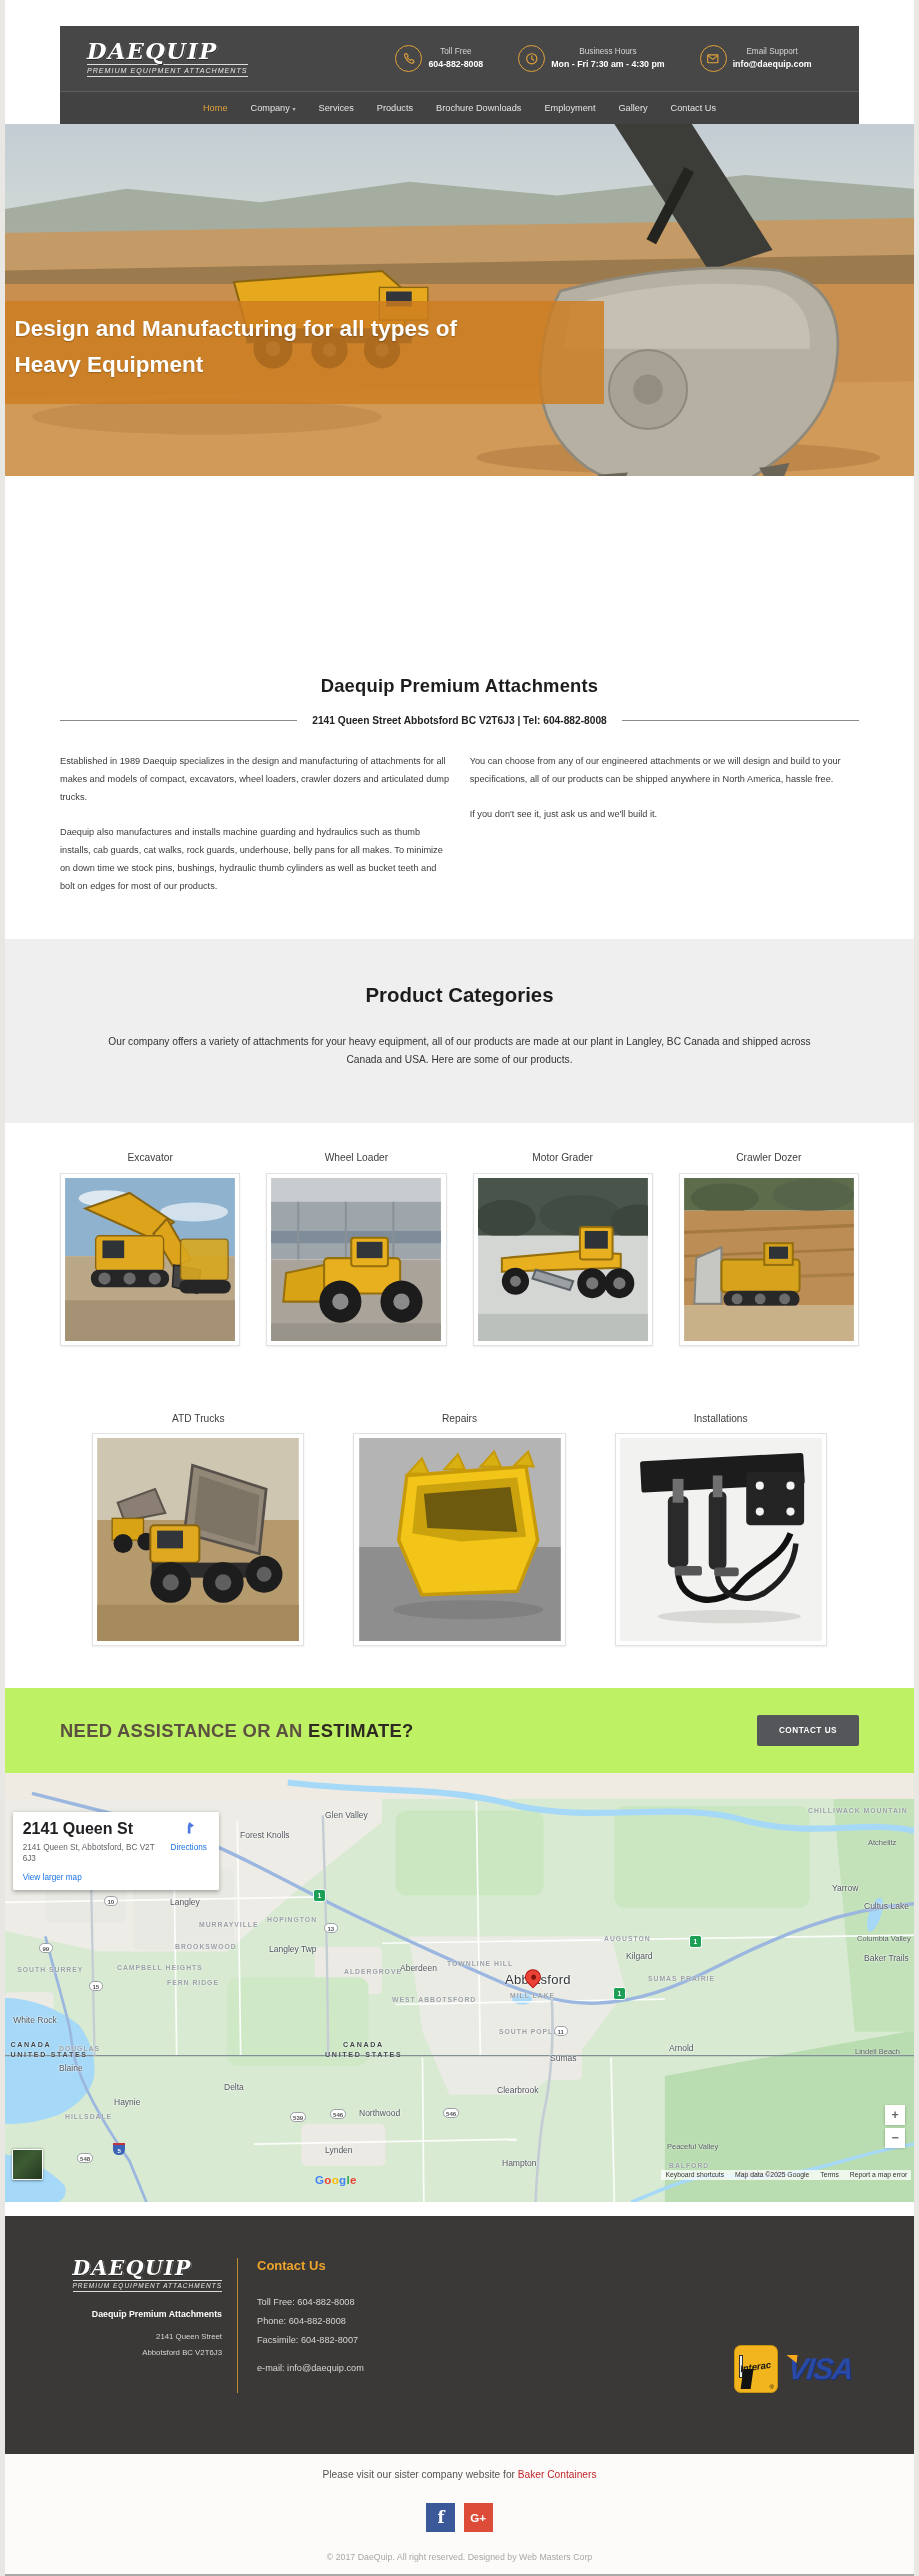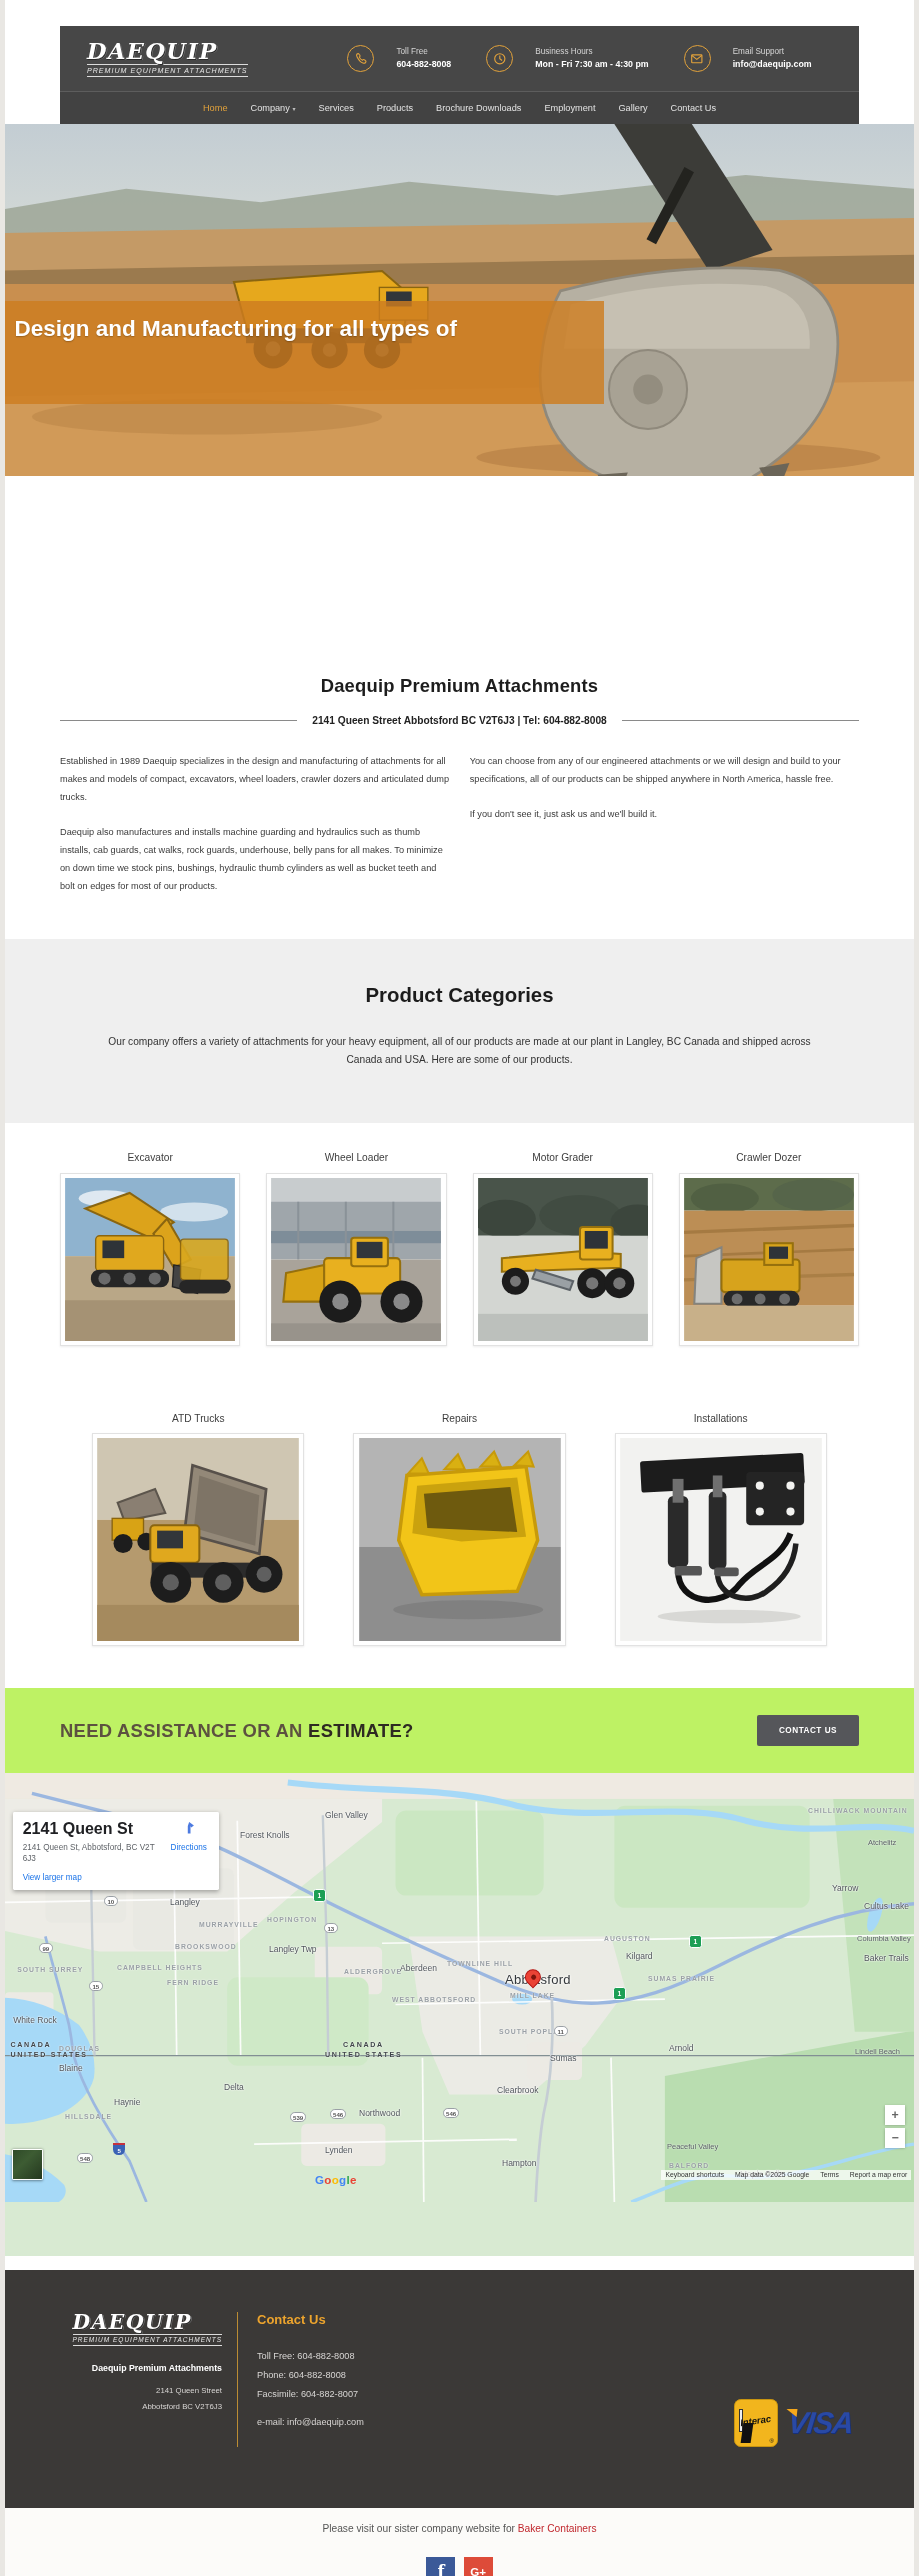--- a/index.html
+++ b/index.html
@@ -7,21 +7,21 @@
   .page { width:909px; margin:0 auto; background:#ffffff; }
   .topstrip { height:26px; background:#ffffff; }
   .wrap { width:799px; margin:0 auto; }
 
   
   .site-header { width:799px; margin:0 auto; background:#474747; }
   .header-top { display:flex; align-items:center; height:66px; padding:0 27px; border-bottom:0.7px solid rgba(255,255,255,0.12); }
   .logo-title { font-family:"DejaVu Serif", serif; font-style:italic; font-weight:bold; font-size:22.5px; color:#ffffff; letter-spacing:1.4px; text-shadow:0.7px 0.7px 0 #2a2a2a, 1.4px 1.4px 0 #6f6f6f; line-height:1; }
   .logo-sub { font-family:"Liberation Sans", sans-serif; font-style:italic; font-size:7.1px; color:#e8e8e8; letter-spacing:1px; border-top:1.4px solid #dcdcdc; border-bottom:1.4px solid #dcdcdc; padding:1.4px 0; margin-top:2px; }
   .contacts { display:flex; margin-left:auto; gap:35px; padding-right:20.4px; }
-  .contact-item { display:flex; align-items:center; gap:22px; }
+  .contact-item { display:flex; align-items:center; gap:6px;text-align:center; }
   .cicon { width:27px; height:27px; border:1.4px solid #e2a23b; border-radius:50%; display:flex; align-items:center; justify-content:center; color:#e2a23b; flex:0 0 auto; }
   .ctext .clabel { font-size:8.2px; color:#d6d6d6; line-height:1.5; }
   .ctext .cvalue { font-size:8.8px; color:#ffffff; font-weight:bold; line-height:1.4; }
   .main-nav { display:flex; justify-content:center; align-items:center; height:32px; gap:23px; background:#424242; }
   .nav-item { font-size:9.2px; color:#e3e3e3; cursor:pointer; }
   .nav-item.active { color:#e2a23b; }
   .chev { font-size:6.1px; color:#bdbdbd; margin-left:2.7px; }
 
   
   .hero { position:relative; height:352px; overflow:hidden; }
@@ -53,21 +53,21 @@
   .pcard svg { display:block; }
 
   
   .cta { height:85px; background:#bef264; display:flex; align-items:center; }
   .cta-inner { width:799px; margin:0 auto; display:flex; align-items:center; }
   .cta-text { font-size:18.4px; font-weight:bold; color:#5c5140; letter-spacing:0.3px; }
   .cta-text b { color:#2e2a22; }
   .cta-btn { margin-left:auto; background:#55565a; color:#fff; font-size:8.2px; font-weight:bold; letter-spacing:0.5px; padding:11px 22px; border:none; border-radius:2px; cursor:pointer; }
 
   
-  .map { position:relative; height:483px; overflow:hidden; background:#d8ead2; }
+  .map { position:relative; height:429px; overflow:hidden; background:#d8ead2; }
   .map > svg { position:absolute; inset:0; }
   .ml { position:absolute; white-space:nowrap; pointer-events:none; }
   .ml.town { font-size:8.5px; color:#50555b; text-shadow:0 0 2px #fff,0 0 2px #fff; }
   .ml.town-sm { font-size:7.5px; color:#5c6167; text-shadow:0 0 2px #fff; }
   .ml.area { font-size:6.8px; font-weight:bold; letter-spacing:1px; color:#9aa0a6; text-shadow:0 0 2px #fff; }
   .ml.city { font-size:13px; color:#33373b; letter-spacing:0.3px; text-shadow:0 0 2.7px #fff,0 0 2.7px #fff; }
   .border-lbl { position:absolute; font-size:7.1px; font-weight:bold; letter-spacing:1.7px; color:#40454a; text-shadow:0 0 2px #fff; }
   .shield { position:absolute; display:flex; align-items:center; justify-content:center; font-weight:bold; }
   .shield.hw1 { width:13px; height:13px; background:#1d9f55; border:0.7px solid #fff; border-radius:2.7px; color:#fff; font-size:6.8px; }
   .shield.oval { min-width:13.6px; height:10.2px; padding:0 2px; background:#fff; border:0.7px solid #9aa0a6; border-radius:4.8px; color:#555; font-size:6.1px; }
@@ -224,20 +224,21 @@
       <circle cx="955" cy="390" r="58" fill="#a8a294" stroke="#8f897c" stroke-width="3"></circle>
       <circle cx="955" cy="390" r="22" fill="#938d7f"></circle>
       <polygon points="880,515 905,560 925,512" fill="#6b6558"></polygon>
       <polygon points="940,528 965,572 985,525" fill="#6b6558"></polygon>
       <polygon points="1000,532 1025,576 1045,528" fill="#6b6558"></polygon>
       <polygon points="1060,525 1085,568 1105,520" fill="#6b6558"></polygon>
       <polygon points="1120,505 1145,548 1165,498" fill="#6b6558"></polygon>
     </svg>
     <div class="hero-band">
       <div>Design and Manufacturing for all types of</div>
+      <div>Heavy Equipment</div>
     </div>
   </section>
 
   <section class="intro">
     <h1 class="intro-title">Daequip Premium Attachments</h1>
     <div class="intro-sub">
       <div class="line"></div>
       <div class="subtext">2141 Queen Street Abbotsford BC V2T6J3 | Tel: 604-882-8008</div>
       <div class="line"></div>
     </div>

